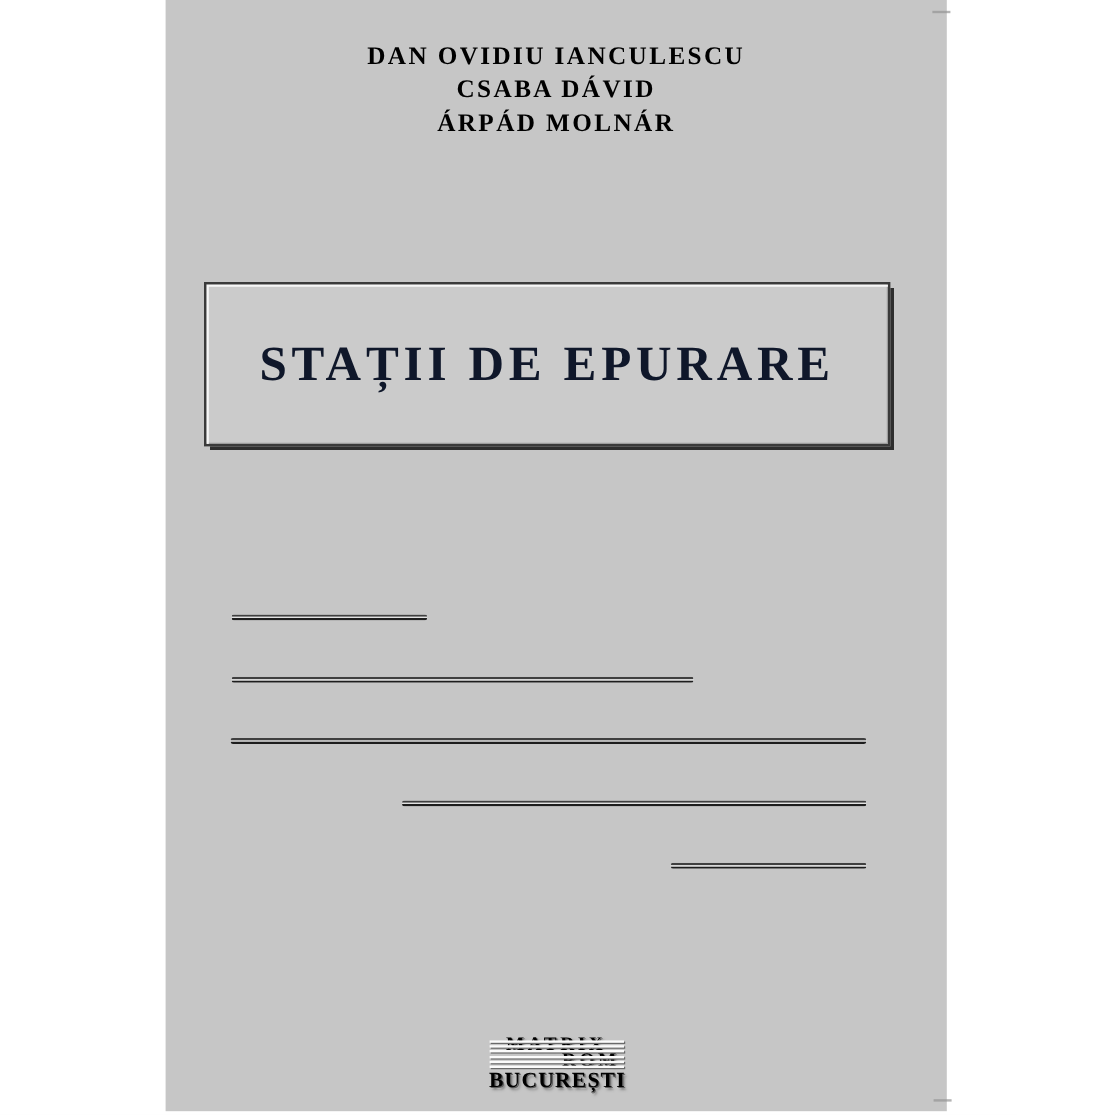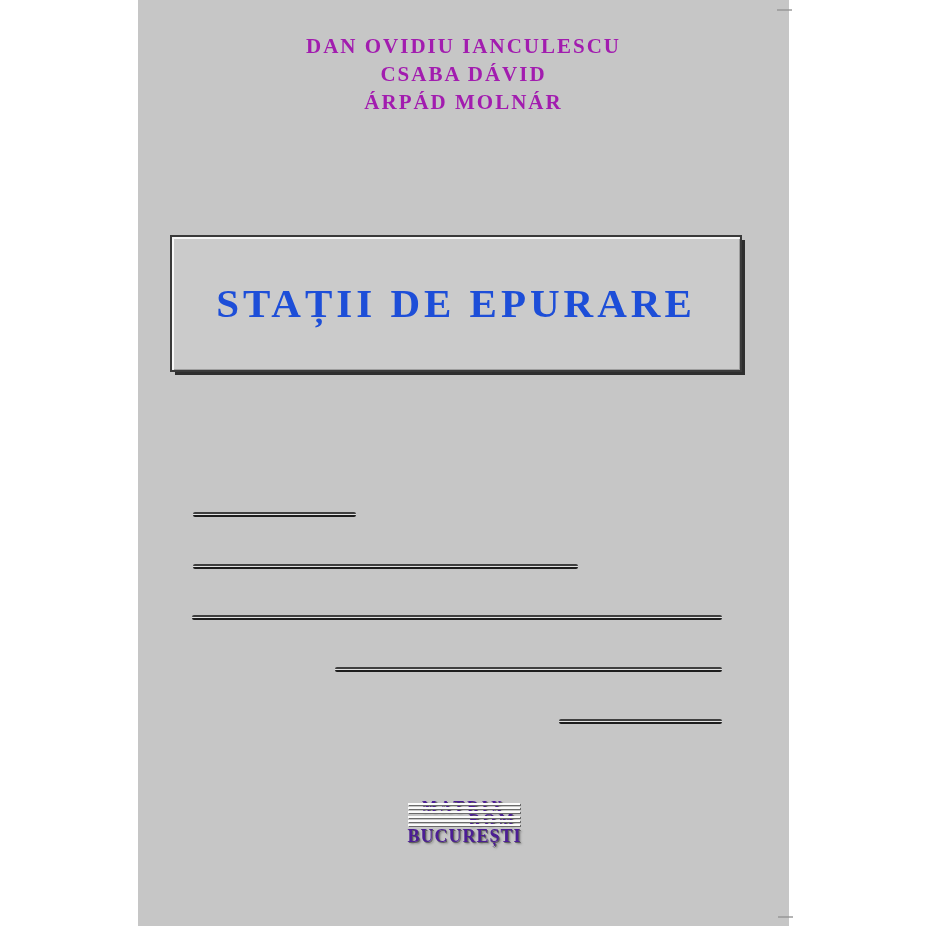--- a/index.html
+++ b/index.html
@@ -2,45 +2,45 @@
 <html><head>
 <meta charset="utf-8">
 <style>
   html,body{margin:0;padding:0;background:#ffffff;}
   .stage{position:relative;width:929px;height:929px;background:#ffffff;overflow:hidden;
          font-family:"Liberation Serif","DejaVu Serif",serif;}
   .cover{position:absolute;left:138px;top:0;width:651px;height:926px;background:#c6c6c6;}
 
   
   .authors{position:absolute;top:32px;left:0;right:0;text-align:center;
-           font-weight:bold;font-size:21px;line-height:28px;letter-spacing:2px;color:#a21caf;}
+           font-weight:bold;font-size:21px;line-height:28px;letter-spacing:2px;color:#000000;}
   .author-line{white-space:nowrap;}
 
   
   .title-box{position:absolute;left:32px;top:235px;width:572px;height:137px;box-sizing:border-box;
              border:2px solid #3a3a3a;background:#cbcbcb;
              box-shadow:4px 4px 0 -1px #2e2e2e,
                         inset 2px 2px 0 rgba(255,255,255,0.85),
                         inset -1px -1px 0 rgba(120,120,120,0.55);
              display:flex;flex-direction:column;align-items:center;justify-content:center;}
   .title-line{font-weight:bold;font-size:41px;line-height:53px;letter-spacing:4px;
-              color:#1d4ed8;white-space:nowrap;}
+              color:#0f172a;white-space:nowrap;}
 
   
   .rule{position:absolute;height:5px;box-sizing:border-box;background:#e2e2e2;
         border-top:2px solid #3f3f3f;border-bottom:2px solid #1d1d1d;border-radius:2px;}
   .r1{left:55px;top:512px;width:163px;}
   .r2{left:55px;top:564px;width:385px;}
   .r3{left:54px;top:615px;width:530px;}
   .r4{left:197px;top:667px;width:387px;}
   .r5{left:421px;top:719px;width:163px;}
 
   
-  .logo{position:absolute;left:50%;transform:translateX(-50%);top:800px;width:112px;
-        text-align:center;color:#4c1d95;}
+  .logo{position:absolute;left:50%;transform:translateX(-50%);top:864px;width:112px;
+        text-align:center;color:#000000;}
   .logo-row{position:relative;font-weight:bold;font-size:16px;line-height:13px;height:13px;
             letter-spacing:3px;white-space:nowrap;
             text-shadow:1px 1px 0 #5e5e5e,2px 2px 2px rgba(80,80,80,0.55);}
   .logo-row.rom{text-align:right;padding-right:3px;height:14px;line-height:14px;}
   .strike{position:absolute;left:0;right:0;height:2px;background:#fbfbfb;
           box-shadow:1px 1px 0 #6a6a6a;}
   .s1{top:3px;} .s2{top:7px;} .s3{top:11px;}
   .logo-city{margin-top:1px;font-weight:bold;font-size:18px;line-height:17px;letter-spacing:1px;
              white-space:nowrap;
              text-shadow:1px 1px 0 #5e5e5e,2px 2px 2px rgba(80,80,80,0.55);}

